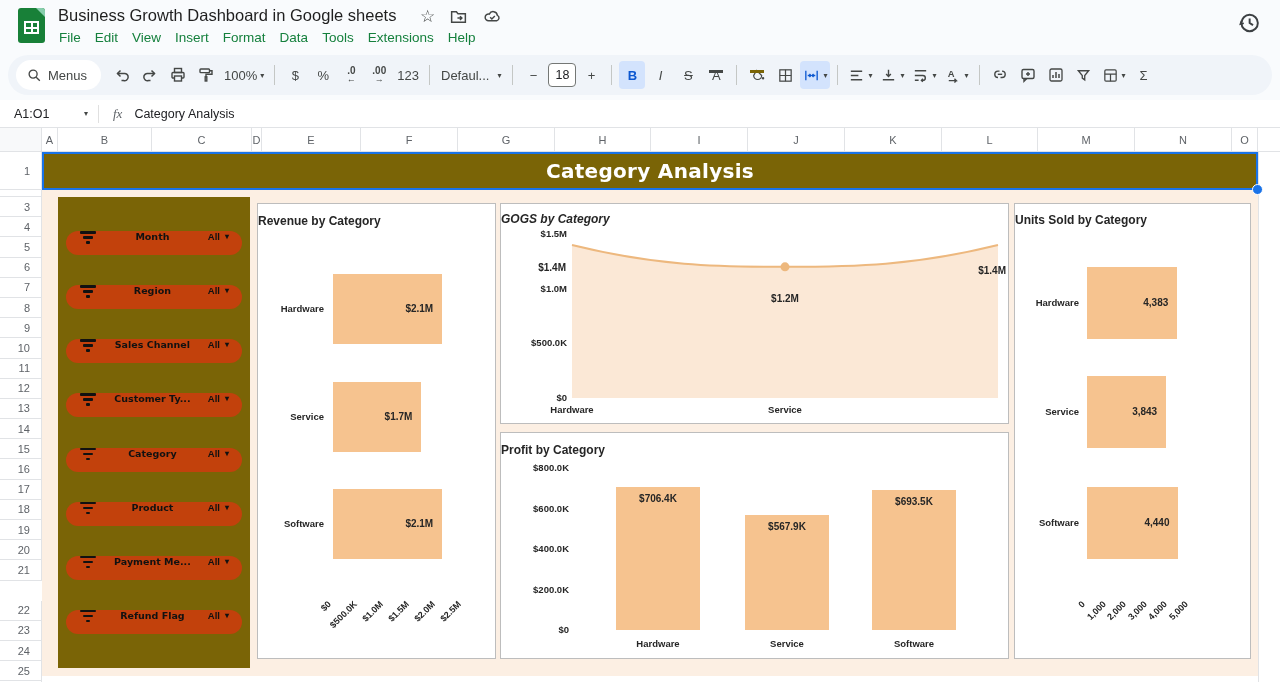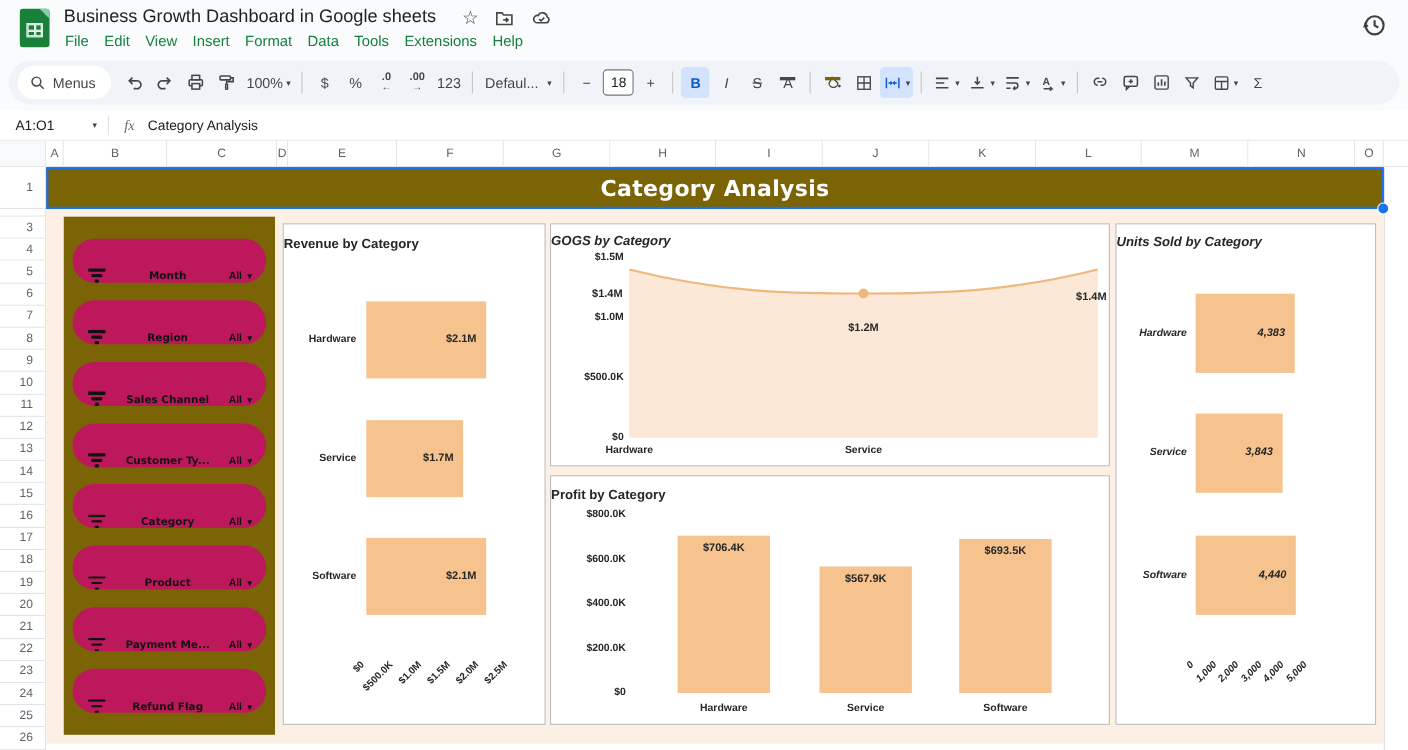--- a/index.html
+++ b/index.html
@@ -60,21 +60,21 @@
   .row-h{width:42px;border-bottom:1px solid var(--grid);border-right:1px solid var(--grid);background:#fff;font-size:11px;color:var(--hdrtext);display:flex;align-items:center;justify-content:flex-end;padding-right:11px;}
   .content{position:absolute;left:42px;top:24px;width:1238px;height:530px;background:#fff;}
 
   .banner{position:absolute;left:0;top:0;width:1216px;height:38px;background:var(--olive);border:2px solid var(--accent);display:flex;align-items:center;justify-content:center;}
   .banner span{color:#fff;font-size:20px;font-weight:bold;font-family:"DejaVu Sans",sans-serif;letter-spacing:0.3px;}
   .fill-handle{position:absolute;left:1210px;top:32px;width:11px;height:11px;border-radius:50%;background:var(--accent);border:1.5px solid #fff;}
   .dash-bg{position:absolute;left:0;top:38px;width:1216px;height:486px;background:var(--cream);}
   .right-gutter{position:absolute;left:1216px;top:0;width:22px;height:530px;background:#fff;border-left:1px solid var(--grid);}
 
   .filter-panel{position:absolute;left:16px;top:45px;width:192px;height:471px;background:var(--olive);display:flex;flex-direction:column;justify-content:space-evenly;padding:4px 8px;}
-  .pill{height:40px;background:#be185d;border-radius:20px;display:flex;align-items:flex-end;padding:0 13px;}
+  .pill{height:24px;background:#c2410c;border-radius:20px;display:flex;align-items:flex-start;padding:0 13px;}
   .f-icon{display:flex;flex-direction:column;align-items:center;gap:2.5px;width:18px;}
   .f-icon i{display:block;height:2.5px;background:#111;border-radius:1px;}
   .f-icon i:nth-child(1){width:16px;} .f-icon i:nth-child(2){width:10px;} .f-icon i:nth-child(3){width:4px;}
   .pill .lbl{flex:1;text-align:center;font-size:9.5px;font-weight:bold;color:#111;font-family:"DejaVu Sans",sans-serif;}
   .pill .all{font-size:9.5px;font-weight:bold;color:#111;font-family:"DejaVu Sans",sans-serif;display:flex;align-items:center;gap:3px;}
   .pill .all .dd{font-size:8px;color:#111;}
 
   .card{position:absolute;background:#fff;border:1px solid #bdbdbd;font-family:"DejaVu Sans",sans-serif;}
   .chart-title{position:absolute;left:0;width:100%;text-align:left;font-size:12px;font-weight:bold;color:#262626;}
   .cat-label,.val-label,.tick,.ytick,.xcat{position:absolute;font-weight:bold;color:#262626;}
@@ -341,21 +341,21 @@
         <div class="row-h" style="height: 20.2px;">12</div>
         <div class="row-h" style="height: 20.2px;">13</div>
         <div class="row-h" style="height: 20.2px;">14</div>
         <div class="row-h" style="height: 20.2px;">15</div>
         <div class="row-h" style="height: 20.2px;">16</div>
         <div class="row-h" style="height: 20.2px;">17</div>
         <div class="row-h" style="height: 20.2px;">18</div>
         <div class="row-h" style="height: 20.2px;">19</div>
         <div class="row-h" style="height: 20.2px;">20</div>
         <div class="row-h" style="height: 20.2px;">21</div>
-        <div class="row-h" style="height: 20.2px;">22</div>
+        <div class="row-h" style="height: 20.2px; margin-top: 20px;">22</div>
         <div class="row-h" style="height: 20.2px;">23</div>
         <div class="row-h" style="height: 20.2px;">24</div>
         <div class="row-h" style="height: 20.2px;">25</div>
         <div class="row-h" style="height: 20.2px;">26</div>
       </div>
 
     <div class="content">
       <div class="dash-bg"></div>
       <div class="right-gutter"></div>
 
@@ -508,21 +508,21 @@
           <div class="bar" style="left: 115px; top: 53.954px; width: 84px; height: 143.046px;"></div>
           <div class="val-label" style="left: 115px; width: 84px; top: 59.954px; text-align: center;">$706.4K</div>
           <div class="xcat" style="left: 117px; width: 80px; top: 205px;">Hardware</div>
           <div class="bar" style="left: 244px; top: 82.0002px; width: 84px; height: 115px;"></div>
           <div class="val-label" style="left: 244px; width: 84px; top: 88.0002px; text-align: center;">$567.9K</div>
           <div class="xcat" style="left: 246px; width: 80px; top: 205px;">Service</div>
           <div class="bar" style="left: 371px; top: 56.5662px; width: 84px; height: 140.434px;"></div>
           <div class="val-label" style="left: 371px; width: 84px; top: 62.5662px; text-align: center;">$693.5K</div>
           <div class="xcat" style="left: 373px; width: 80px; top: 205px;">Software</div>
         </div>
-      <div class="card" id="chart-units" style="left:972px;top:51px;width:237px;height:456px;font-style:italic;">
+      <div class="card" id="chart-units" style="left:972px;top:51px;width:237px;height:456px;">
           <div class="chart-title" style="top: 9px;">Units Sold by Category</div>
           <div class="cat-label" style="left: 2px; width: 62px; top: 93px;">Hardware</div>
           <div class="bar" style="left: 72px; top: 63px; width: 90.2898px; height: 72px;"></div>
           <div class="val-label" style="left: 72px; width: 81.2898px; top: 93px;">4,383</div>
           <div class="cat-label" style="left: 2px; width: 62px; top: 202px;">Service</div>
           <div class="bar" style="left: 72px; top: 172px; width: 79.1658px; height: 72px;"></div>
           <div class="val-label" style="left: 72px; width: 70.1658px; top: 202px;">3,843</div>
           <div class="cat-label" style="left: 2px; width: 62px; top: 313px;">Software</div>
           <div class="bar" style="left: 72px; top: 283px; width: 91.464px; height: 72px;"></div>
           <div class="val-label" style="left: 72px; width: 82.464px; top: 313px;">4,440</div>

